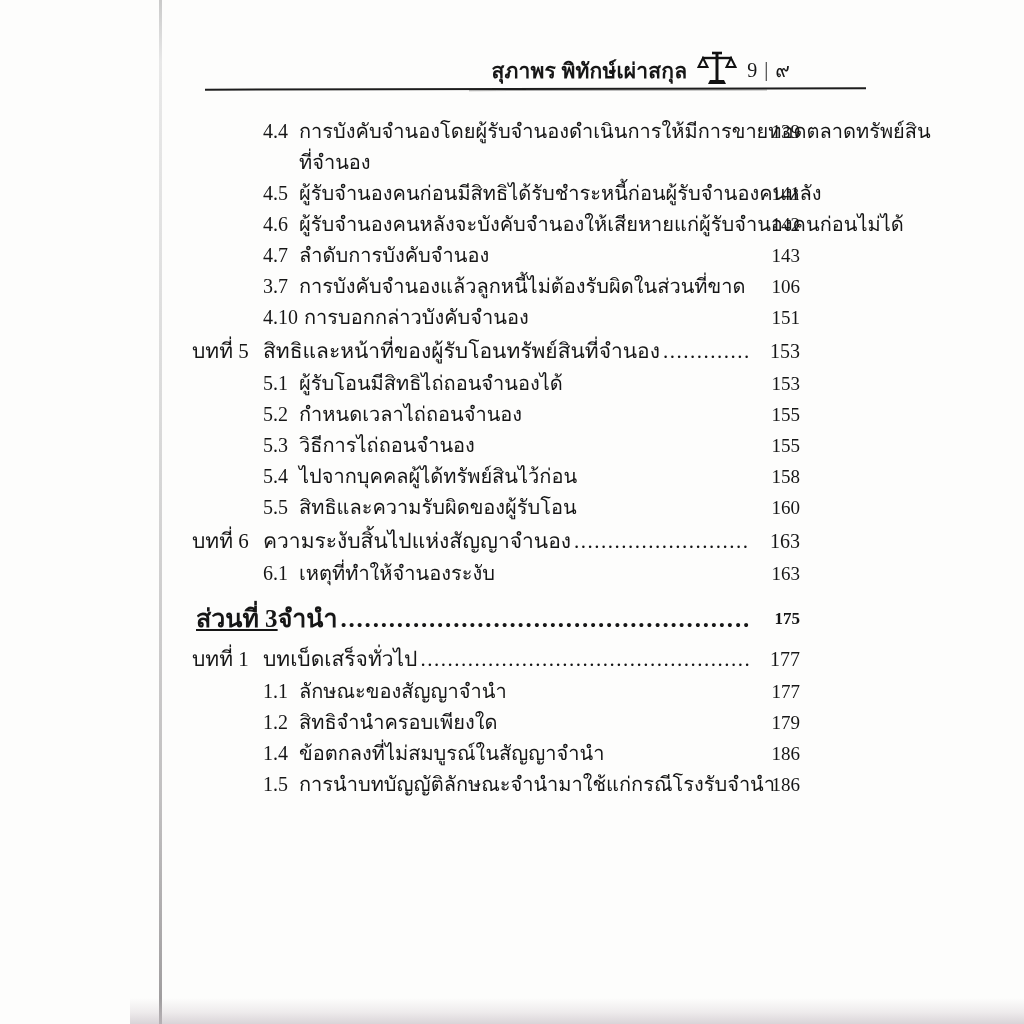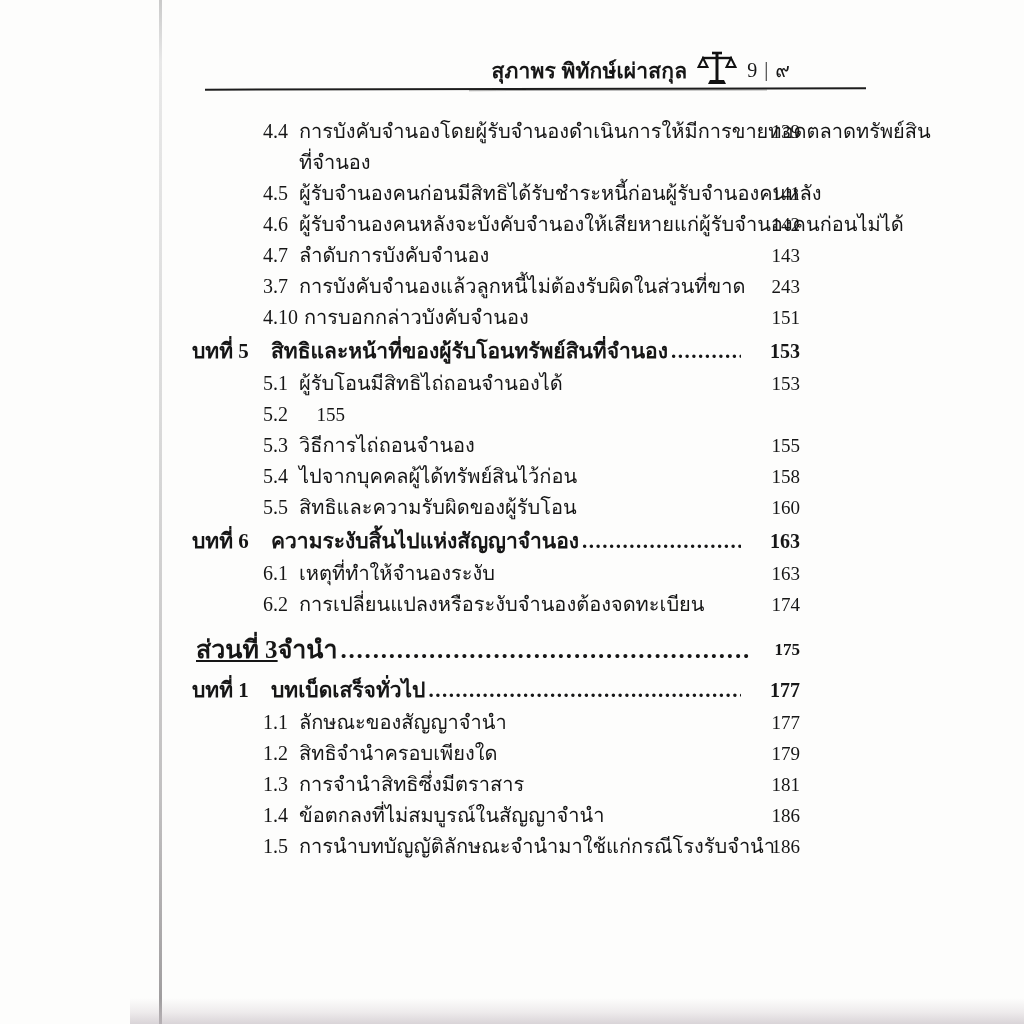--- a/index.html
+++ b/index.html
@@ -48,21 +48,21 @@
   .toc-row .leader::after{
     content:"..................................................................................................................";
     letter-spacing:1.5px;
   }
   .toc-row .page{flex:0 0 46px;text-align:right;align-self:flex-start;font-size:19px;}
   .toc-row .page.on-line2{align-self:flex-end;}
   
   .toc-row.sub{padding-left:71px;}
   .toc-row.sub .label{min-width:30px;margin-right:6px;}
   
-  .toc-row.chapter{font-weight:700;font-size:21px;margin-top:3px;margin-bottom:1px;gap:8px;}
+  .toc-row.chapter{font-weight:400;font-size:21px;margin-top:3px;margin-bottom:1px;}
   .toc-row.chapter .label{min-width:71px;}
   .toc-row.chapter .page{font-size:20px;}
   
   .toc-row.part{font-weight:700;font-size:25px;line-height:36px;margin-top:12px;margin-bottom:7px;}
   .toc-row.part .label{min-width:82px;padding-left:4px;box-sizing:border-box;text-decoration:underline;}
   .toc-row.part .page{font-size:17px;line-height:36px;}
   .toc-row.part .leader::after{letter-spacing:1.8px;}
 </style>
 </head>
 <body>
@@ -139,21 +139,21 @@
   </div>
     <div class="toc-row sub">
     <span class="label">3.7</span>
     <span class="main">
       <span class="line1">
         <span class="title">การบังคับจำนองแล้วลูกหนี้ไม่ต้องรับผิดในส่วนที่ขาด</span>
 
       </span>
 
     </span>
-    <span class="page">243</span>
+    <span class="page">106</span>
   </div>
     <div class="toc-row sub">
     <span class="label">4.10</span>
     <span class="main">
       <span class="line1">
         <span class="title">การบอกกล่าวบังคับจำนอง</span>
 
       </span>
 
     </span>
@@ -176,20 +176,27 @@
       <span class="line1">
         <span class="title">ผู้รับโอนมีสิทธิไถ่ถอนจำนองได้</span>
 
       </span>
 
     </span>
     <span class="page">153</span>
   </div>
     <div class="toc-row sub">
     <span class="label">5.2</span>
+    <span class="main">
+      <span class="line1">
+        <span class="title">กำหนดเวลาไถ่ถอนจำนอง</span>
+
+      </span>
+
+    </span>
     <span class="page">155</span>
   </div>
     <div class="toc-row sub">
     <span class="label">5.3</span>
     <span class="main">
       <span class="line1">
         <span class="title">วิธีการไถ่ถอนจำนอง</span>
 
       </span>
 
@@ -231,31 +238,20 @@
     <span class="label">6.1</span>
     <span class="main">
       <span class="line1">
         <span class="title">เหตุที่ทำให้จำนองระงับ</span>
 
       </span>
 
     </span>
     <span class="page">163</span>
   </div>
-    <div class="toc-row sub">
-    <span class="label">6.2</span>
-    <span class="main">
-      <span class="line1">
-        <span class="title">การเปลี่ยนแปลงหรือระงับจำนองต้องจดทะเบียน</span>
-
-      </span>
-
-    </span>
-    <span class="page">174</span>
-  </div>
     <div class="toc-row part">
     <span class="label">ส่วนที่ 3</span>
     <span class="main">
       <span class="line1">
         <span class="title">จำนำ</span>
         <span class="leader"></span>
       </span>
 
     </span>
     <span class="page">175</span>
@@ -287,31 +283,20 @@
     <span class="main">
       <span class="line1">
         <span class="title">สิทธิจำนำครอบเพียงใด</span>
 
       </span>
 
     </span>
     <span class="page">179</span>
   </div>
     <div class="toc-row sub">
-    <span class="label">1.3</span>
-    <span class="main">
-      <span class="line1">
-        <span class="title">การจำนำสิทธิซึ่งมีตราสาร</span>
-
-      </span>
-
-    </span>
-    <span class="page">181</span>
-  </div>
-    <div class="toc-row sub">
     <span class="label">1.4</span>
     <span class="main">
       <span class="line1">
         <span class="title">ข้อตกลงที่ไม่สมบูรณ์ในสัญญาจำนำ</span>
 
       </span>
 
     </span>
     <span class="page">186</span>
   </div>

